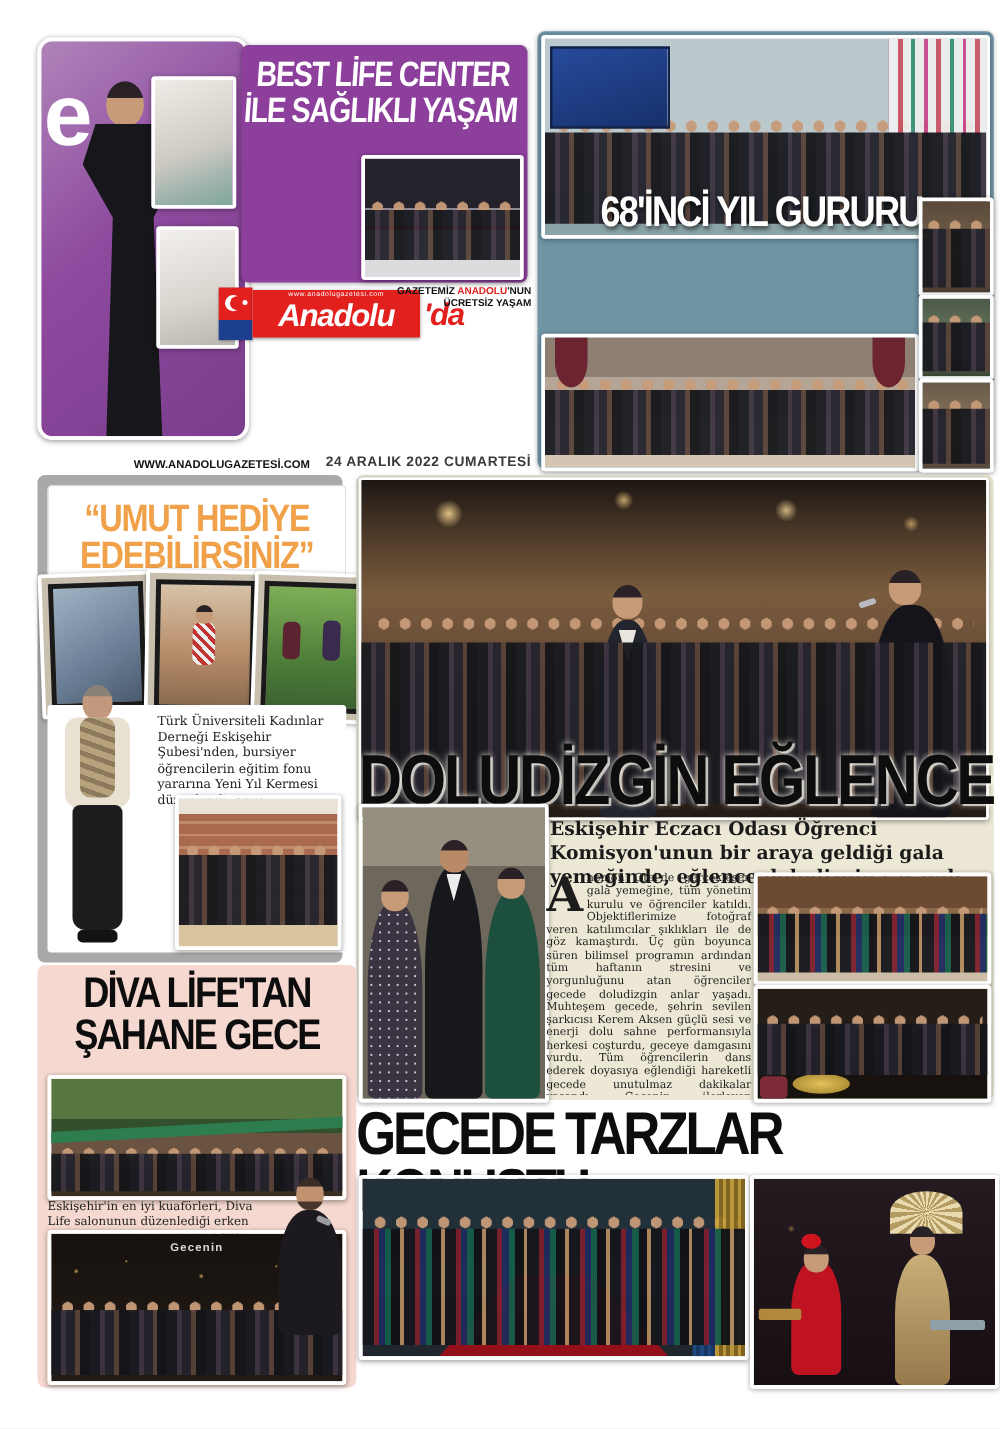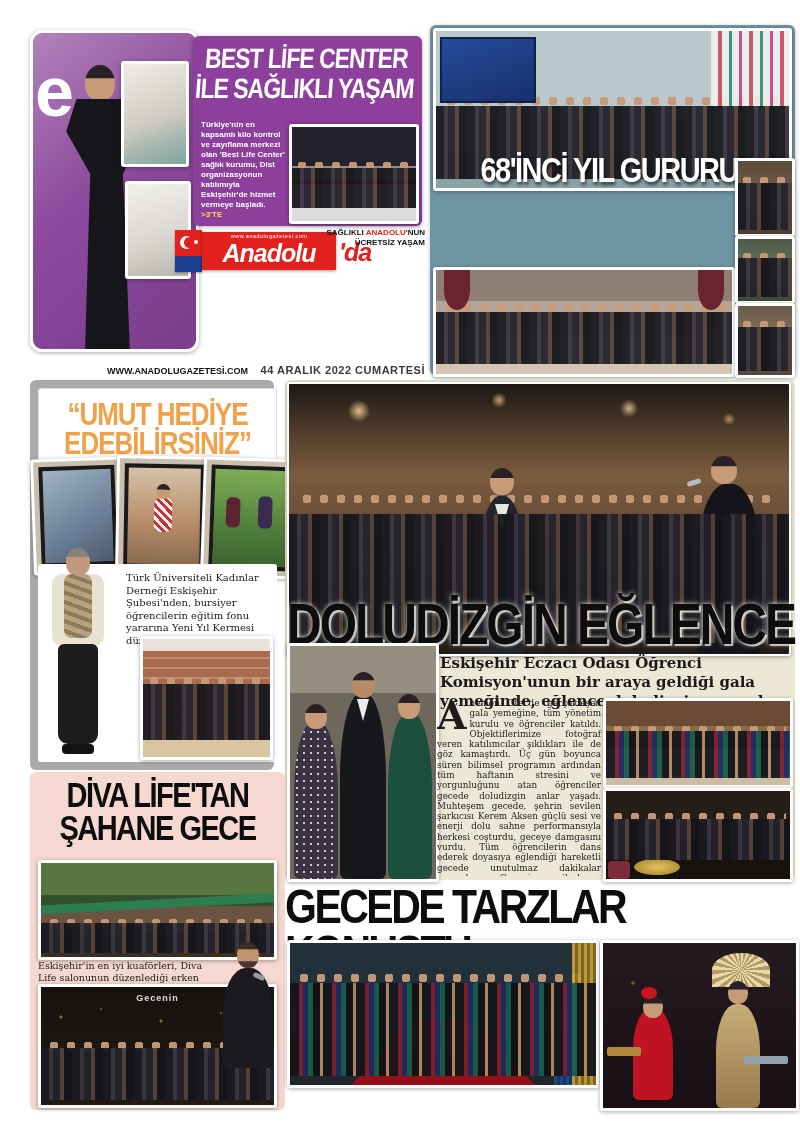--- a/index.html
+++ b/index.html
@@ -42,24 +42,20 @@
                 background:linear-gradient(165deg,#f2f0ec 0%,#d8d5cf 60%,#b9b6b0 100%);"></div>
   </div>
 
   <div class="panel" style="left:193px;top:36px;width:229px;height:190px;background:#8c3f9b;
               box-shadow:0 1px 4px rgba(0,0,0,.3);">
     <div class="abs" style="left:0;top:8px;width:100%;text-align:center;color:#fff;font-weight:bold;
                 letter-spacing:-1px;transform:skewX(-4deg) scaleY(1.22);transform-origin:top center;line-height:1.05;">
       <span style="display:block;font-size:23px;">BEST LİFE CENTER</span>
       <span style="display:block;font-size:23px;">İLE SAĞLIKLI YAŞAM</span>
     </div>
-    <div class="abs" style="left:8px;top:84px;width:84px;height:100px;overflow:hidden;color:#fff;
-                font-size:8px;font-weight:bold;line-height:1.25;">
-      <span>Türkiye'nin en kapsamlı kilo kontrol ve zayıflama merkezi olan 'Best Life Center' sağlık kurumu, Dist organizasyonun katılımıyla Eskişehir'de hizmet vermeye başladı. </span><span class="ref" style="color:#ffd94d;">&gt;3'TE</span>
-    </div>
     <div class="ph crowd" style="left:96px;top:88px;width:124px;height:94px;--ht:34%;--bt:44%;--bb:14%;
                 background:linear-gradient(180deg,#26222b 0 42%,#8e8a93 42% 58%,#dcdcde 58% 100%);">
       <div class="abs" style="left:0;top:57%;width:100%;height:3px;background:#e0191c;"></div>
     </div>
   </div>
 
   <div class="abs" style="left:103px;top:226px;width:322px;height:152px;">
     <div class="abs" style="left:72px;top:4px;width:27px;height:42px;box-shadow:0 1px 2px rgba(0,0,0,.4);">
       <div style="position:relative;width:100%;height:26px;background:#e2201e;overflow:hidden;">
         <div class="abs" style="left:5px;top:6px;width:13px;height:13px;border-radius:50%;background:#fff;"></div>
@@ -68,25 +64,25 @@
       </div>
       <div style="width:100%;height:16px;background:#1d3f8f;"></div>
     </div>
     <div class="abs" style="left:99px;top:6px;width:134px;height:38px;background:#e2201e;text-align:center;
                 box-shadow:0 1px 3px rgba(0,0,0,.4);">
       <div style="font-size:5.5px;color:#fff;line-height:8px;letter-spacing:.5px;">www.anadolugazetesi.com</div>
       <div style="font-size:25px;font-weight:bold;font-style:italic;color:#fff;line-height:26px;letter-spacing:-1px;">Anadolu</div>
     </div>
     <div class="abs" style="left:236px;top:12px;font-size:25px;font-weight:bold;font-style:italic;color:#e2201e;letter-spacing:-1px;">'da</div>
     <div class="abs" style="right:0;top:2px;width:108px;text-align:right;font-size:8px;font-weight:bold;color:#111;line-height:1.3;">
-      <span>SAĞLIKLI </span><span style="color:#e2201e;">ANADOLU</span><span>'NUN</span><br>
+      <span>GAZETEMİZ </span><span style="color:#e2201e;">ANADOLU</span><span>'NUN</span><br>
       <span>ÜCRETSİZ YAŞAM</span>
     </div>
     <div class="abs" style="left:4px;bottom:2px;font-size:9px;font-weight:bold;color:#111;">WWW.ANADOLUGAZETESİ.COM</div>
-    <div class="abs" style="right:0;bottom:2px;font-size:11px;font-weight:bold;color:#3a3a3a;letter-spacing:.5px;">44 ARALIK 2022 CUMARTESİ</div>
+    <div class="abs" style="right:0;bottom:2px;font-size:11px;font-weight:bold;color:#3a3a3a;letter-spacing:.5px;">24 ARALIK 2022 CUMARTESİ</div>
   </div>
 
   <div class="panel" style="left:430px;top:25px;width:365px;height:350px;background:#6f94a4;box-shadow:0 1px 4px rgba(0,0,0,.25);">
     <div class="ph crowd" style="left:3px;top:3px;width:353px;height:157px;--ht:40%;--bt:48%;--bb:6%;
                 background:linear-gradient(180deg,#bcc9cc 0 55%,#a3b8ba 55% 78%,#8aa3a6 78% 100%);">
       <div class="abs" style="left:6px;top:8px;width:92px;height:62px;background:linear-gradient(160deg,#274b9b,#16306b);
                   box-shadow:0 0 0 2px #11224a;"></div>
       <div class="abs" style="right:0;top:0;width:78px;height:78px;opacity:.85;
                   background:repeating-linear-gradient(90deg,#f3f3f3 0 7px,#c9485a 7px 11px,#f3f3f3 11px 18px,#2e8a6e 18px 21px,#f3f3f3 21px 28px,#c93a8a 28px 31px);"></div>
     </div>

